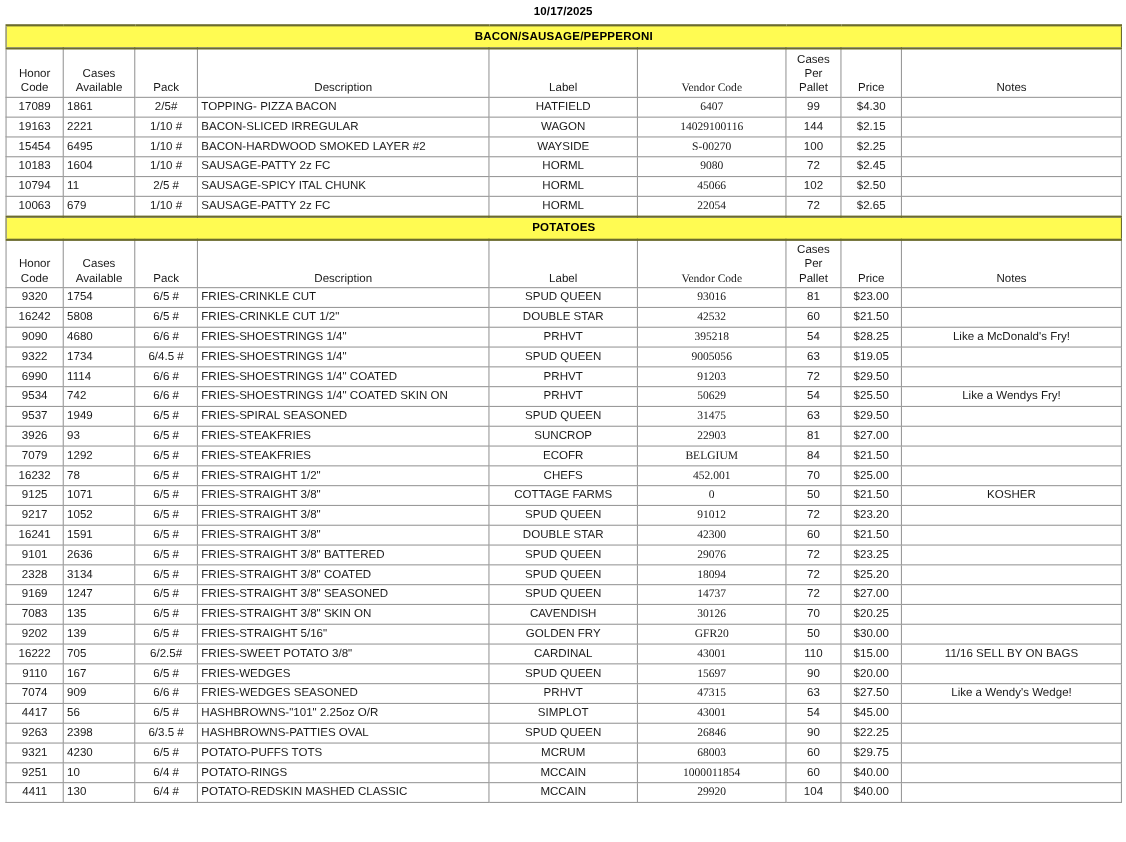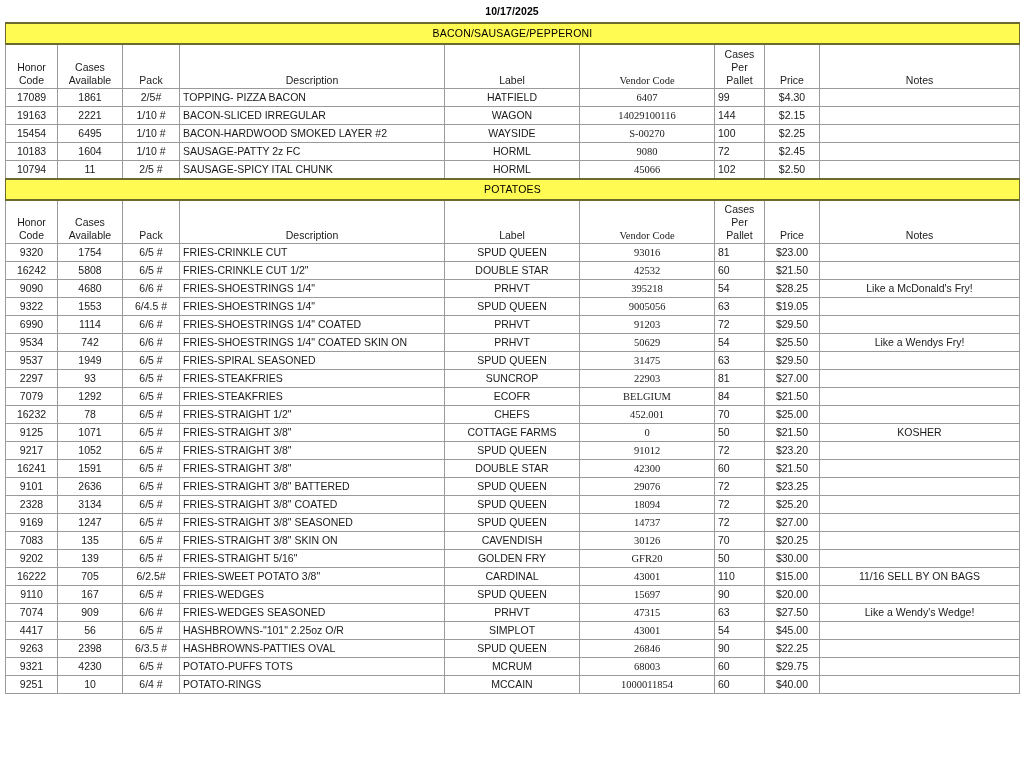--- a/index.html
+++ b/index.html
@@ -44,45 +44,45 @@
     overflow: hidden;
     white-space: nowrap;
   }
   tr.section-band td {
     background: #fffb52;
     border-top: 2px solid #6b6b2e;
     border-bottom: 2px solid #6b6b2e;
     border-left: 1px solid #6b6b2e;
     border-right: 1px solid #6b6b2e;
     text-align: center;
-    font-weight: normal;
+    font-weight: bold;
     font-size: 10.5px;
     height: 20px;
     line-height: 19px;
     letter-spacing: 0.2px;
     color: #000;
   }
   tr.col-head td {
     vertical-align: bottom;
     text-align: center;
     height: 44px;
     padding-bottom: 1px;
     font-size: 10.5px;
     color: #1a1a1a;
   }
   tr.col-head td.two-line {
     line-height: 13px;
   }
   td.c-honor   { text-align: center; }
-  td.c-cases   { text-align: center; }
+  td.c-cases   { text-align: left; }
   td.c-pack    { text-align: center; }
   td.c-desc    { text-align: left; padding-left: 4px; }
   td.c-label   { text-align: center; }
   td.c-vendor  { text-align: center; font-family: Liberation Serif, serif; }
-  td.c-pallet  { }
+  td.c-pallet  { text-align: center; }
   td.c-price   { text-align: center; }
   td.c-notes   { text-align: center; }
   col.w-honor  { width: 52px; }
   col.w-cases  { width: 65px; }
   col.w-pack   { width: 57px; }
   col.w-desc   { width: 265px; }
   col.w-label  { width: 135px; }
   col.w-vendor { width: 135px; }
   col.w-pallet { width: 50px; }
   col.w-price  { width: 55px; }
@@ -168,20 +168,31 @@
           <td class="c-honor">10794</td>
           <td class="c-cases">11</td>
           <td class="c-pack">2/5 #</td>
           <td class="c-desc">SAUSAGE-SPICY ITAL CHUNK</td>
           <td class="c-label">HORML</td>
           <td class="c-vendor">45066</td>
           <td class="c-pallet">102</td>
           <td class="c-price">$2.50</td>
           <td class="c-notes"></td>
         </tr>
+        <tr>
+          <td class="c-honor">10063</td>
+          <td class="c-cases">679</td>
+          <td class="c-pack">1/10 #</td>
+          <td class="c-desc">SAUSAGE-PATTY 2z FC</td>
+          <td class="c-label">HORML</td>
+          <td class="c-vendor">22054</td>
+          <td class="c-pallet">72</td>
+          <td class="c-price">$2.65</td>
+          <td class="c-notes"></td>
+        </tr>
         <tr class="section-band">
           <td colspan="9">POTATOES</td>
         </tr>
         <tr class="col-head">
           <td class="c-honor two-line">Honor<br>Code</td>
           <td class="c-cases two-line">Cases<br>Available</td>
           <td class="c-pack two-line">Pack</td>
           <td class="c-desc two-line">Description</td>
           <td class="c-label two-line">Label</td>
           <td class="c-vendor two-line">Vendor Code</td>
@@ -217,21 +228,21 @@
           <td class="c-pack">6/6 #</td>
           <td class="c-desc">FRIES-SHOESTRINGS 1/4"</td>
           <td class="c-label">PRHVT</td>
           <td class="c-vendor">395218</td>
           <td class="c-pallet">54</td>
           <td class="c-price">$28.25</td>
           <td class="c-notes">Like a McDonald's Fry!</td>
         </tr>
         <tr>
           <td class="c-honor">9322</td>
-          <td class="c-cases">1553</td>
+          <td class="c-cases">1734</td>
           <td class="c-pack">6/4.5 #</td>
           <td class="c-desc">FRIES-SHOESTRINGS 1/4"</td>
           <td class="c-label">SPUD QUEEN</td>
           <td class="c-vendor">9005056</td>
           <td class="c-pallet">63</td>
           <td class="c-price">$19.05</td>
           <td class="c-notes"></td>
         </tr>
         <tr>
           <td class="c-honor">6990</td>
@@ -260,21 +271,21 @@
           <td class="c-cases">1949</td>
           <td class="c-pack">6/5 #</td>
           <td class="c-desc">FRIES-SPIRAL SEASONED</td>
           <td class="c-label">SPUD QUEEN</td>
           <td class="c-vendor">31475</td>
           <td class="c-pallet">63</td>
           <td class="c-price">$29.50</td>
           <td class="c-notes"></td>
         </tr>
         <tr>
-          <td class="c-honor">2297</td>
+          <td class="c-honor">3926</td>
           <td class="c-cases">93</td>
           <td class="c-pack">6/5 #</td>
           <td class="c-desc">FRIES-STEAKFRIES</td>
           <td class="c-label">SUNCROP</td>
           <td class="c-vendor">22903</td>
           <td class="c-pallet">81</td>
           <td class="c-price">$27.00</td>
           <td class="c-notes"></td>
         </tr>
         <tr>
@@ -457,15 +468,26 @@
           <td class="c-honor">9251</td>
           <td class="c-cases">10</td>
           <td class="c-pack">6/4 #</td>
           <td class="c-desc">POTATO-RINGS</td>
           <td class="c-label">MCCAIN</td>
           <td class="c-vendor">1000011854</td>
           <td class="c-pallet">60</td>
           <td class="c-price">$40.00</td>
           <td class="c-notes"></td>
         </tr>
+        <tr>
+          <td class="c-honor">4411</td>
+          <td class="c-cases">130</td>
+          <td class="c-pack">6/4 #</td>
+          <td class="c-desc">POTATO-REDSKIN MASHED CLASSIC</td>
+          <td class="c-label">MCCAIN</td>
+          <td class="c-vendor">29920</td>
+          <td class="c-pallet">104</td>
+          <td class="c-price">$40.00</td>
+          <td class="c-notes"></td>
+        </tr>
       </tbody>
   </table>
 </div>
 
 </body></html>

